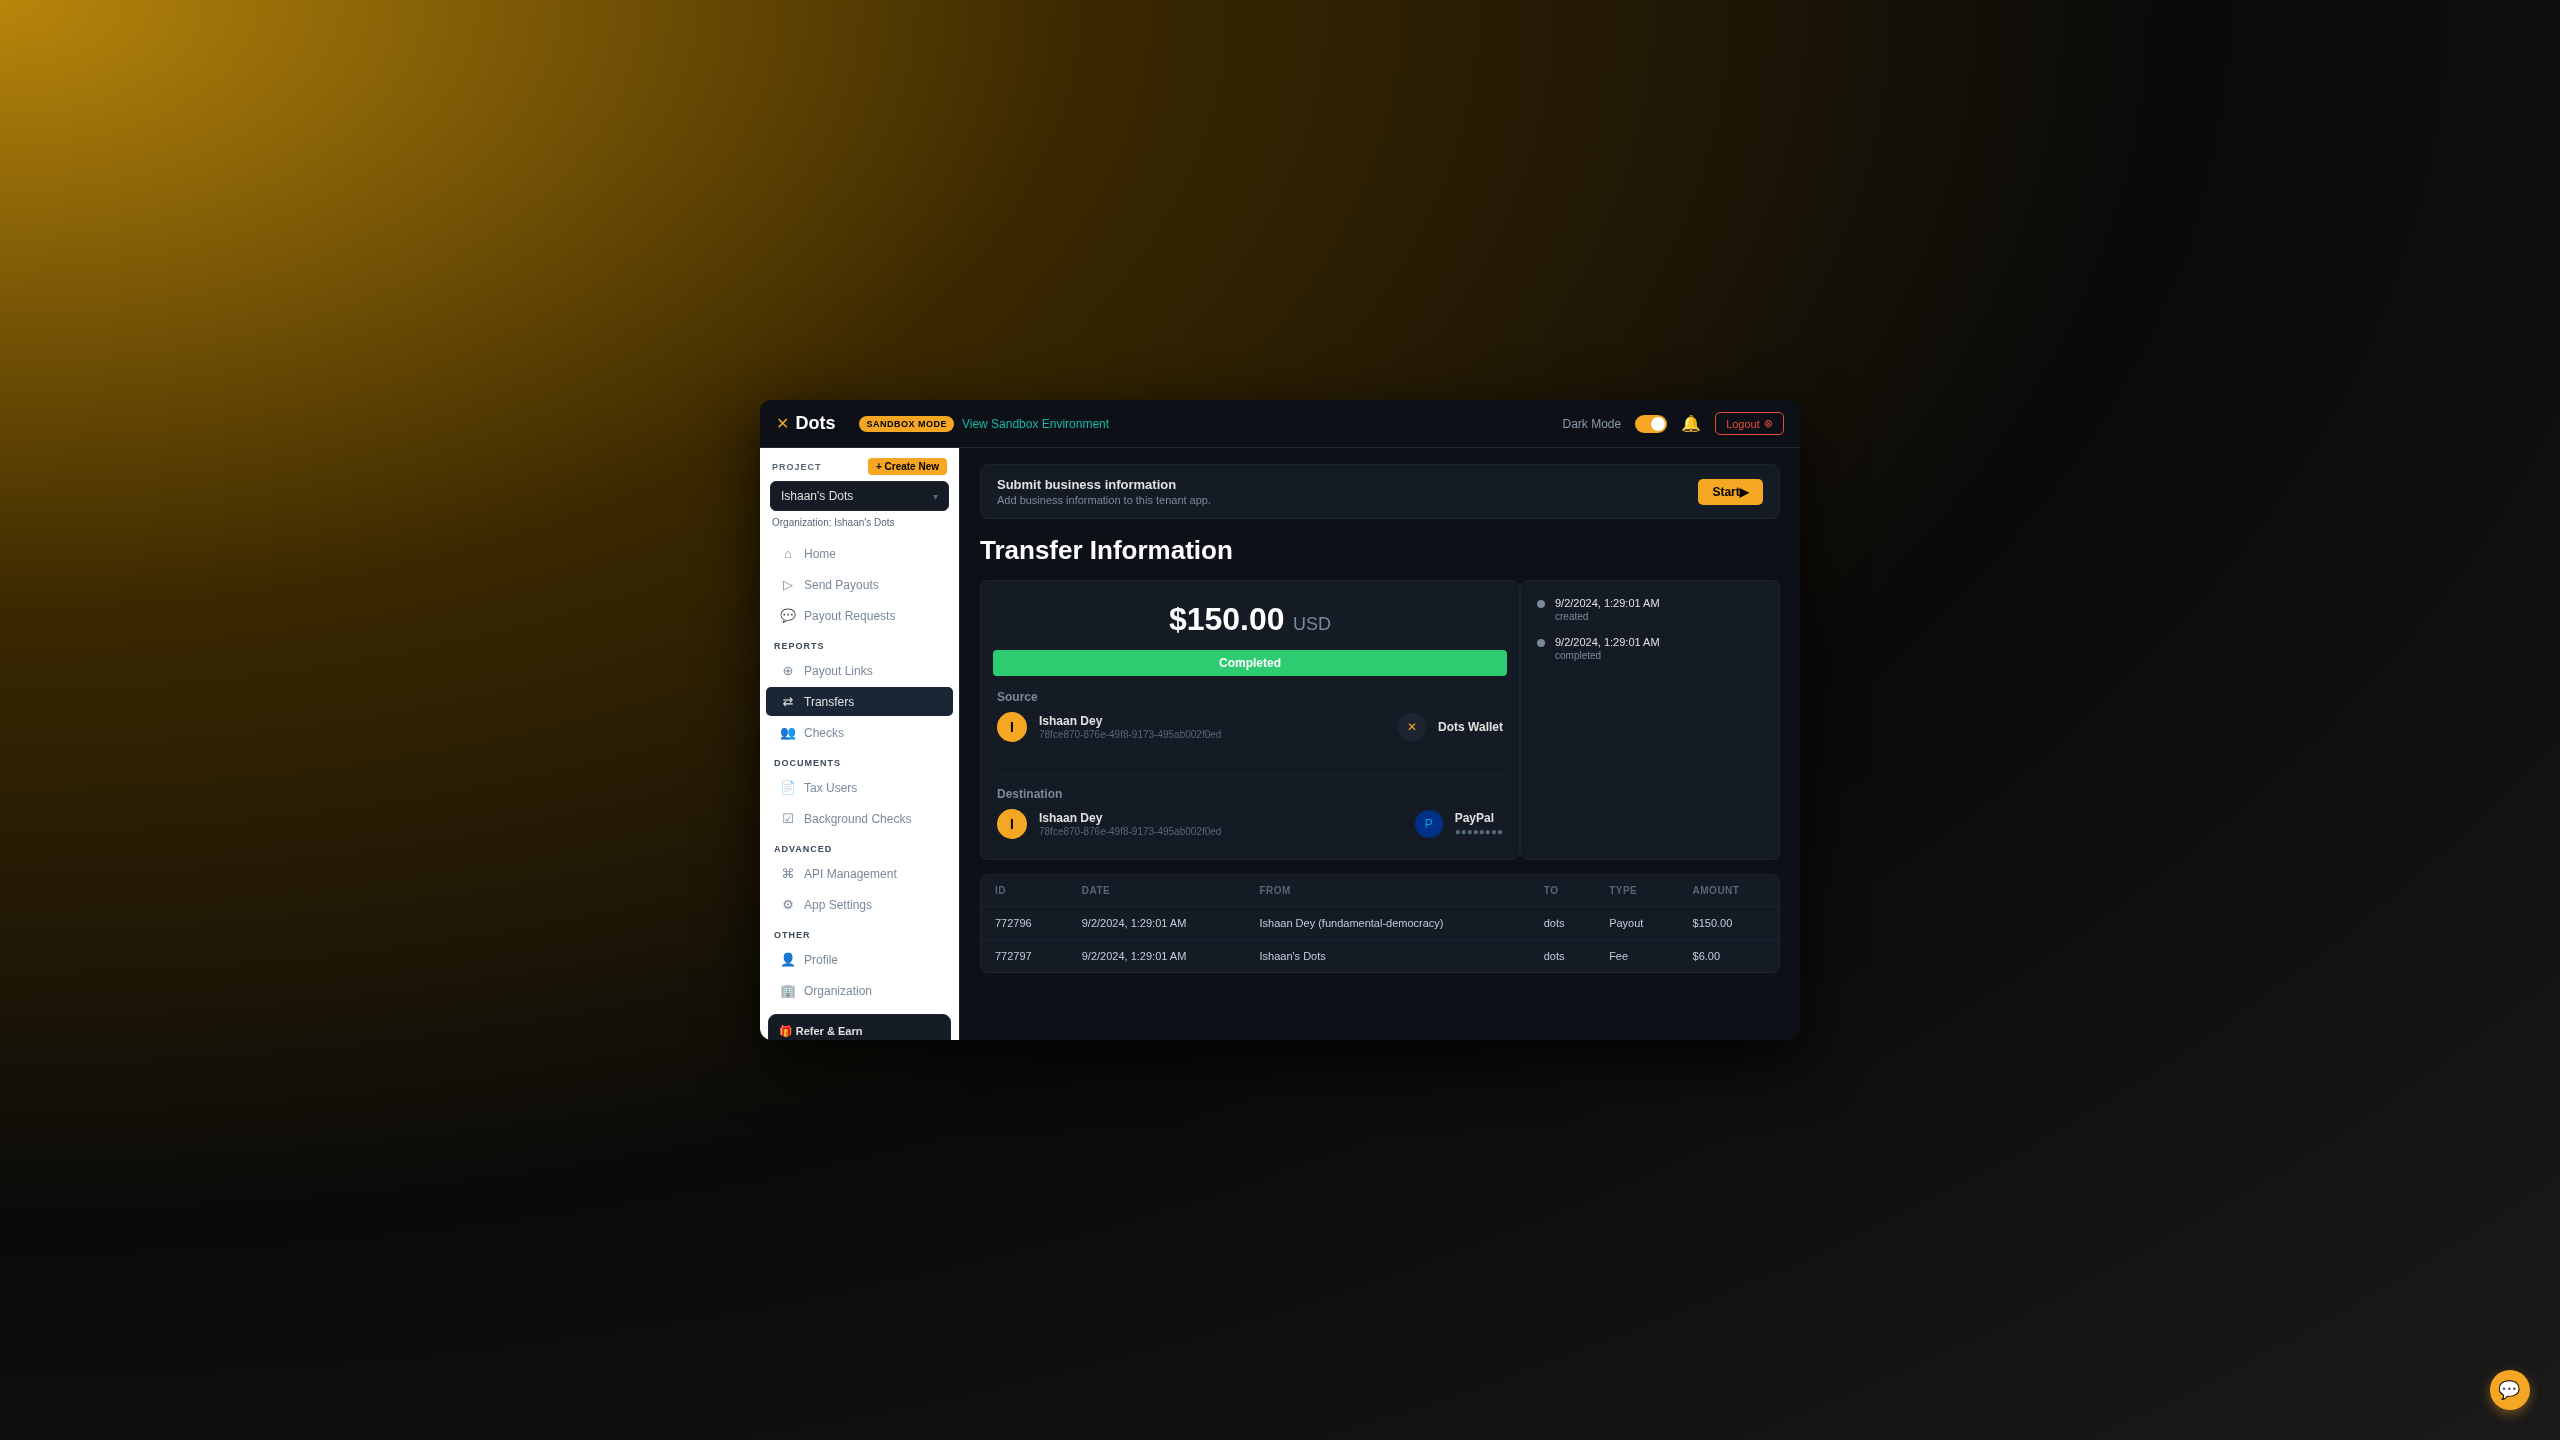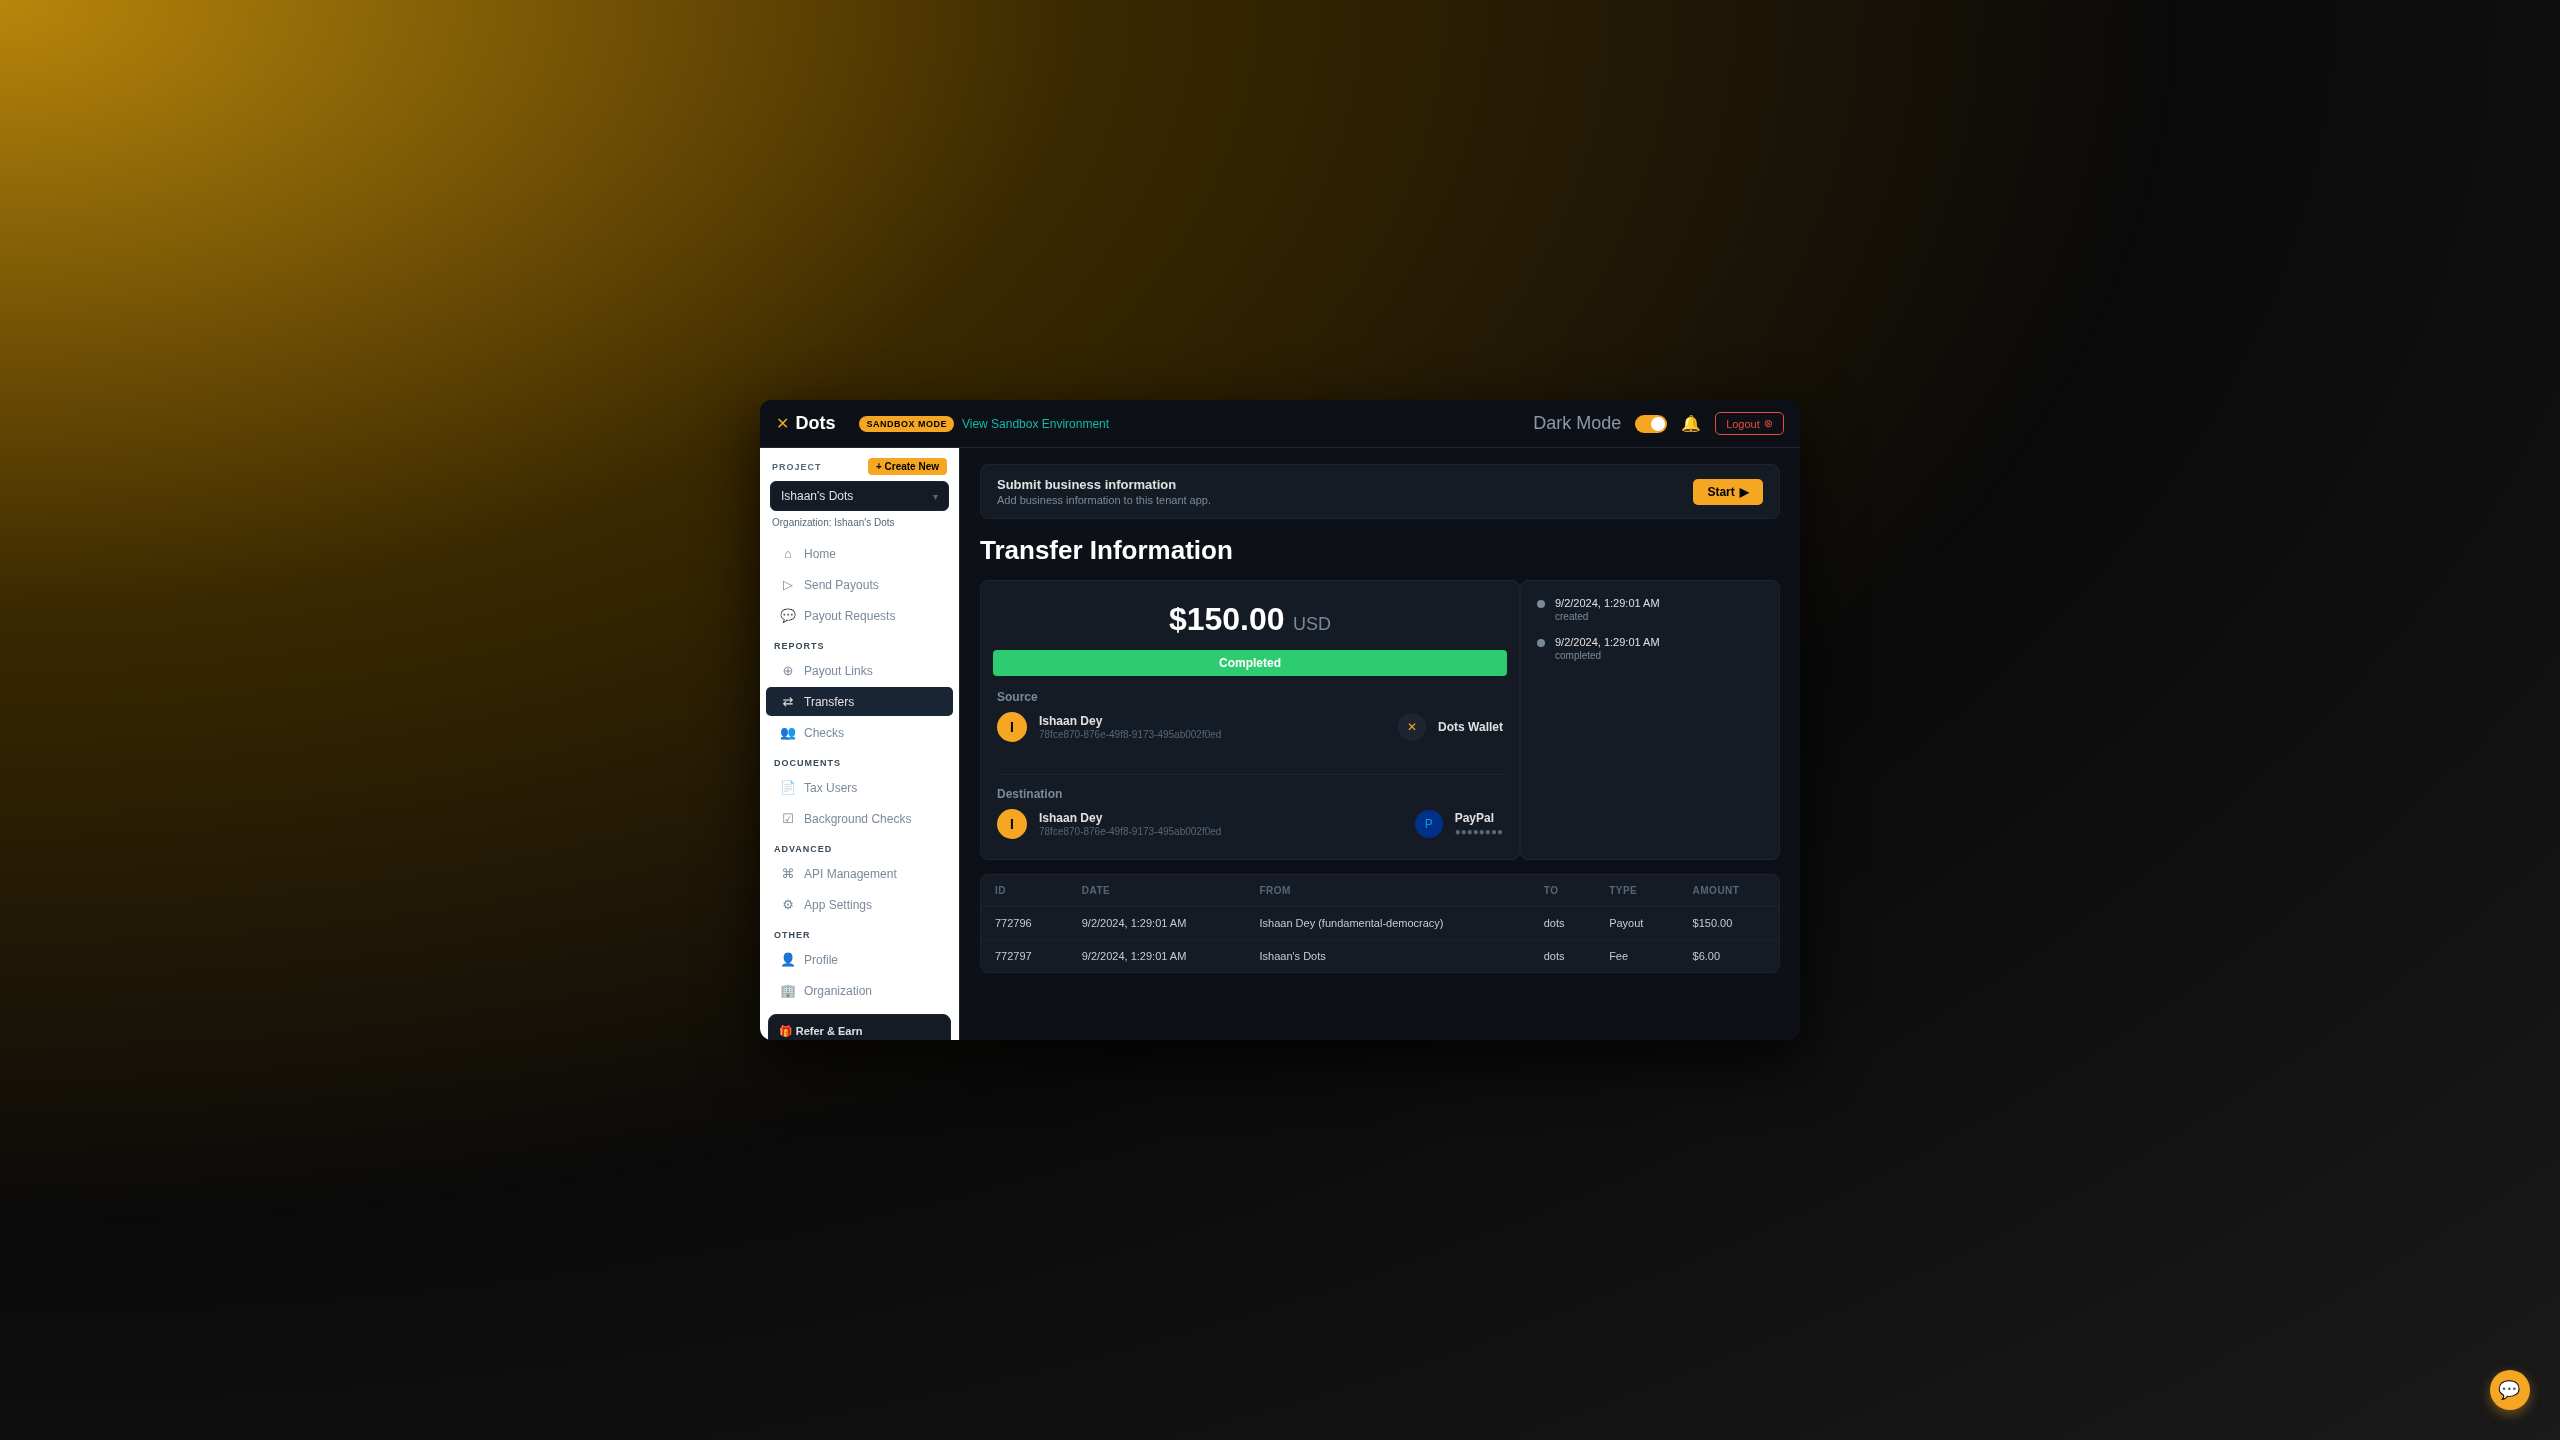--- a/index.html
+++ b/index.html
@@ -63,21 +63,21 @@
       cursor: pointer;
       margin-right: auto;
     }
     .top-bar-right {
       display: flex;
       align-items: center;
       gap: 14px;
     }
     .dark-mode-label {
       color: #8899aa;
-      font-size: 18px;
+      font-size: 12px;
     }
     .toggle {
       width: 32px;
       height: 18px;
       background: #f5a623;
       border-radius: 9px;
       position: relative;
       cursor: pointer;
     }
     .toggle::after {
@@ -224,21 +224,20 @@
       background: #f5a623;
       color: #000;
       border: none;
       padding: 6px 14px;
       border-radius: 5px;
       font-size: 12px;
       font-weight: 600;
       cursor: pointer;
       display: flex;
       align-items: center;
-      gap: 5px;
       white-space: nowrap;
     }
     .page-title {
       color: #ffffff;
       font-size: 26px;
       font-weight: 700;
       margin-bottom: 14px;
     }
     
     .transfer-grid {

